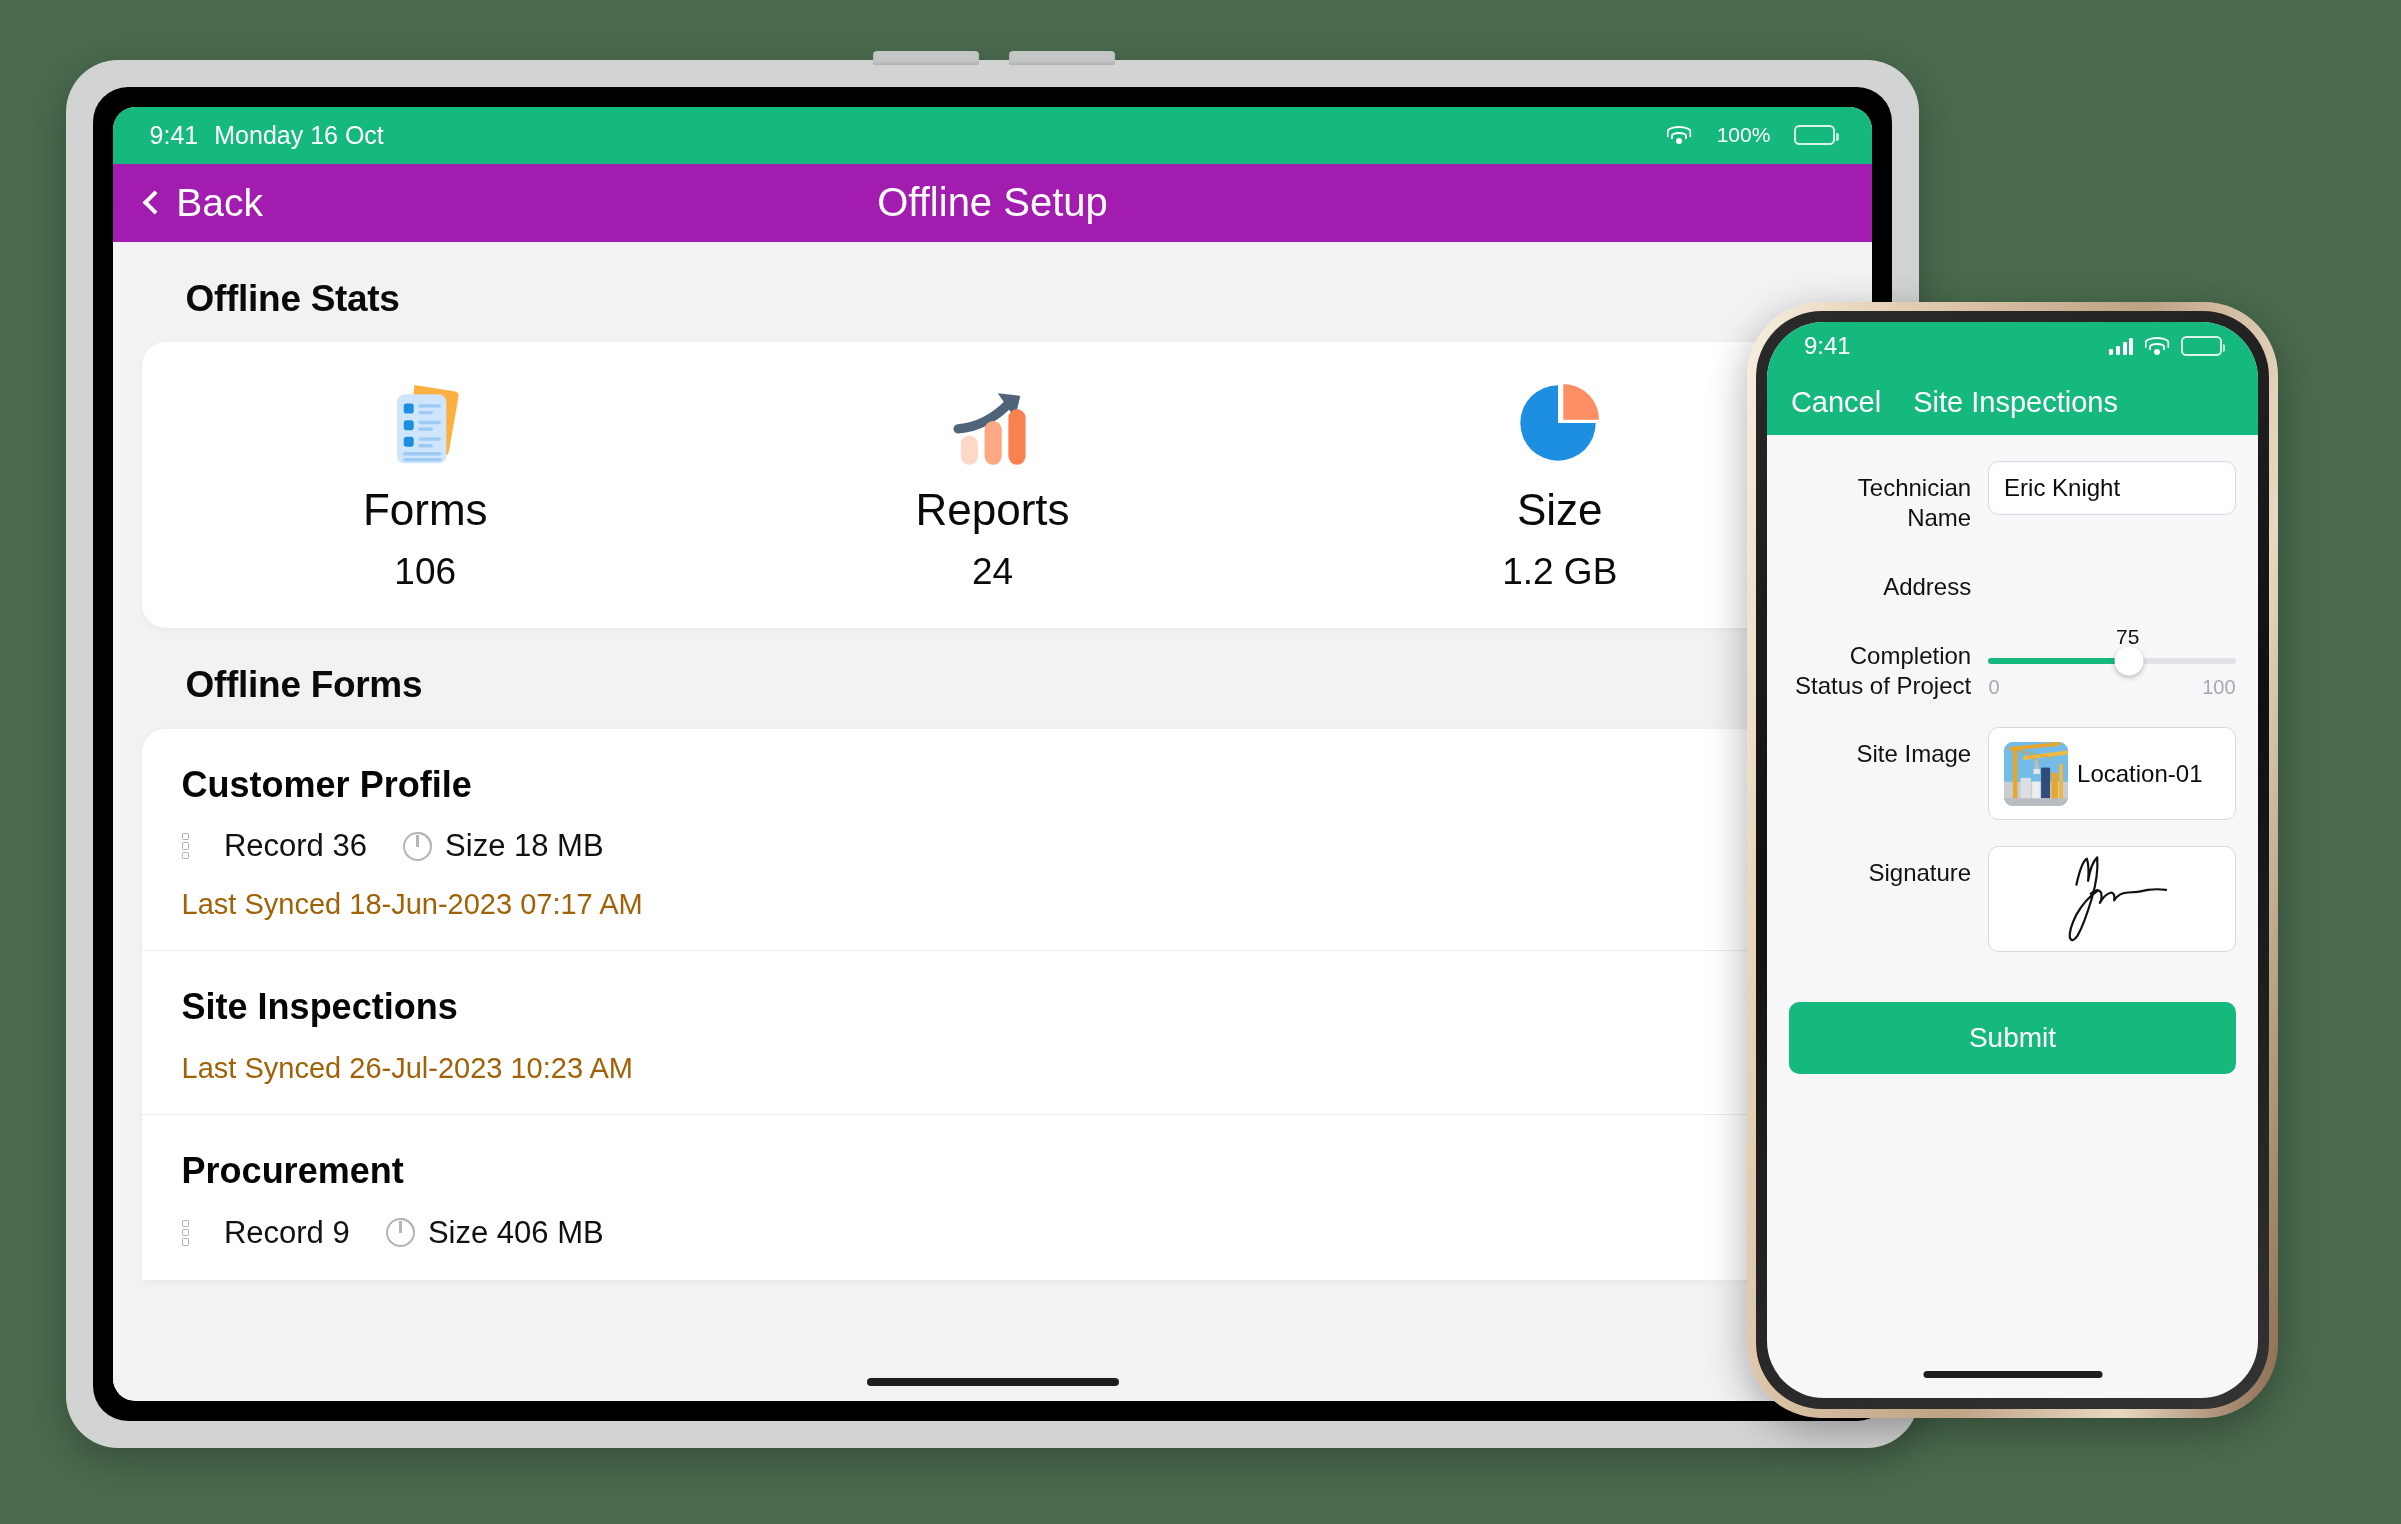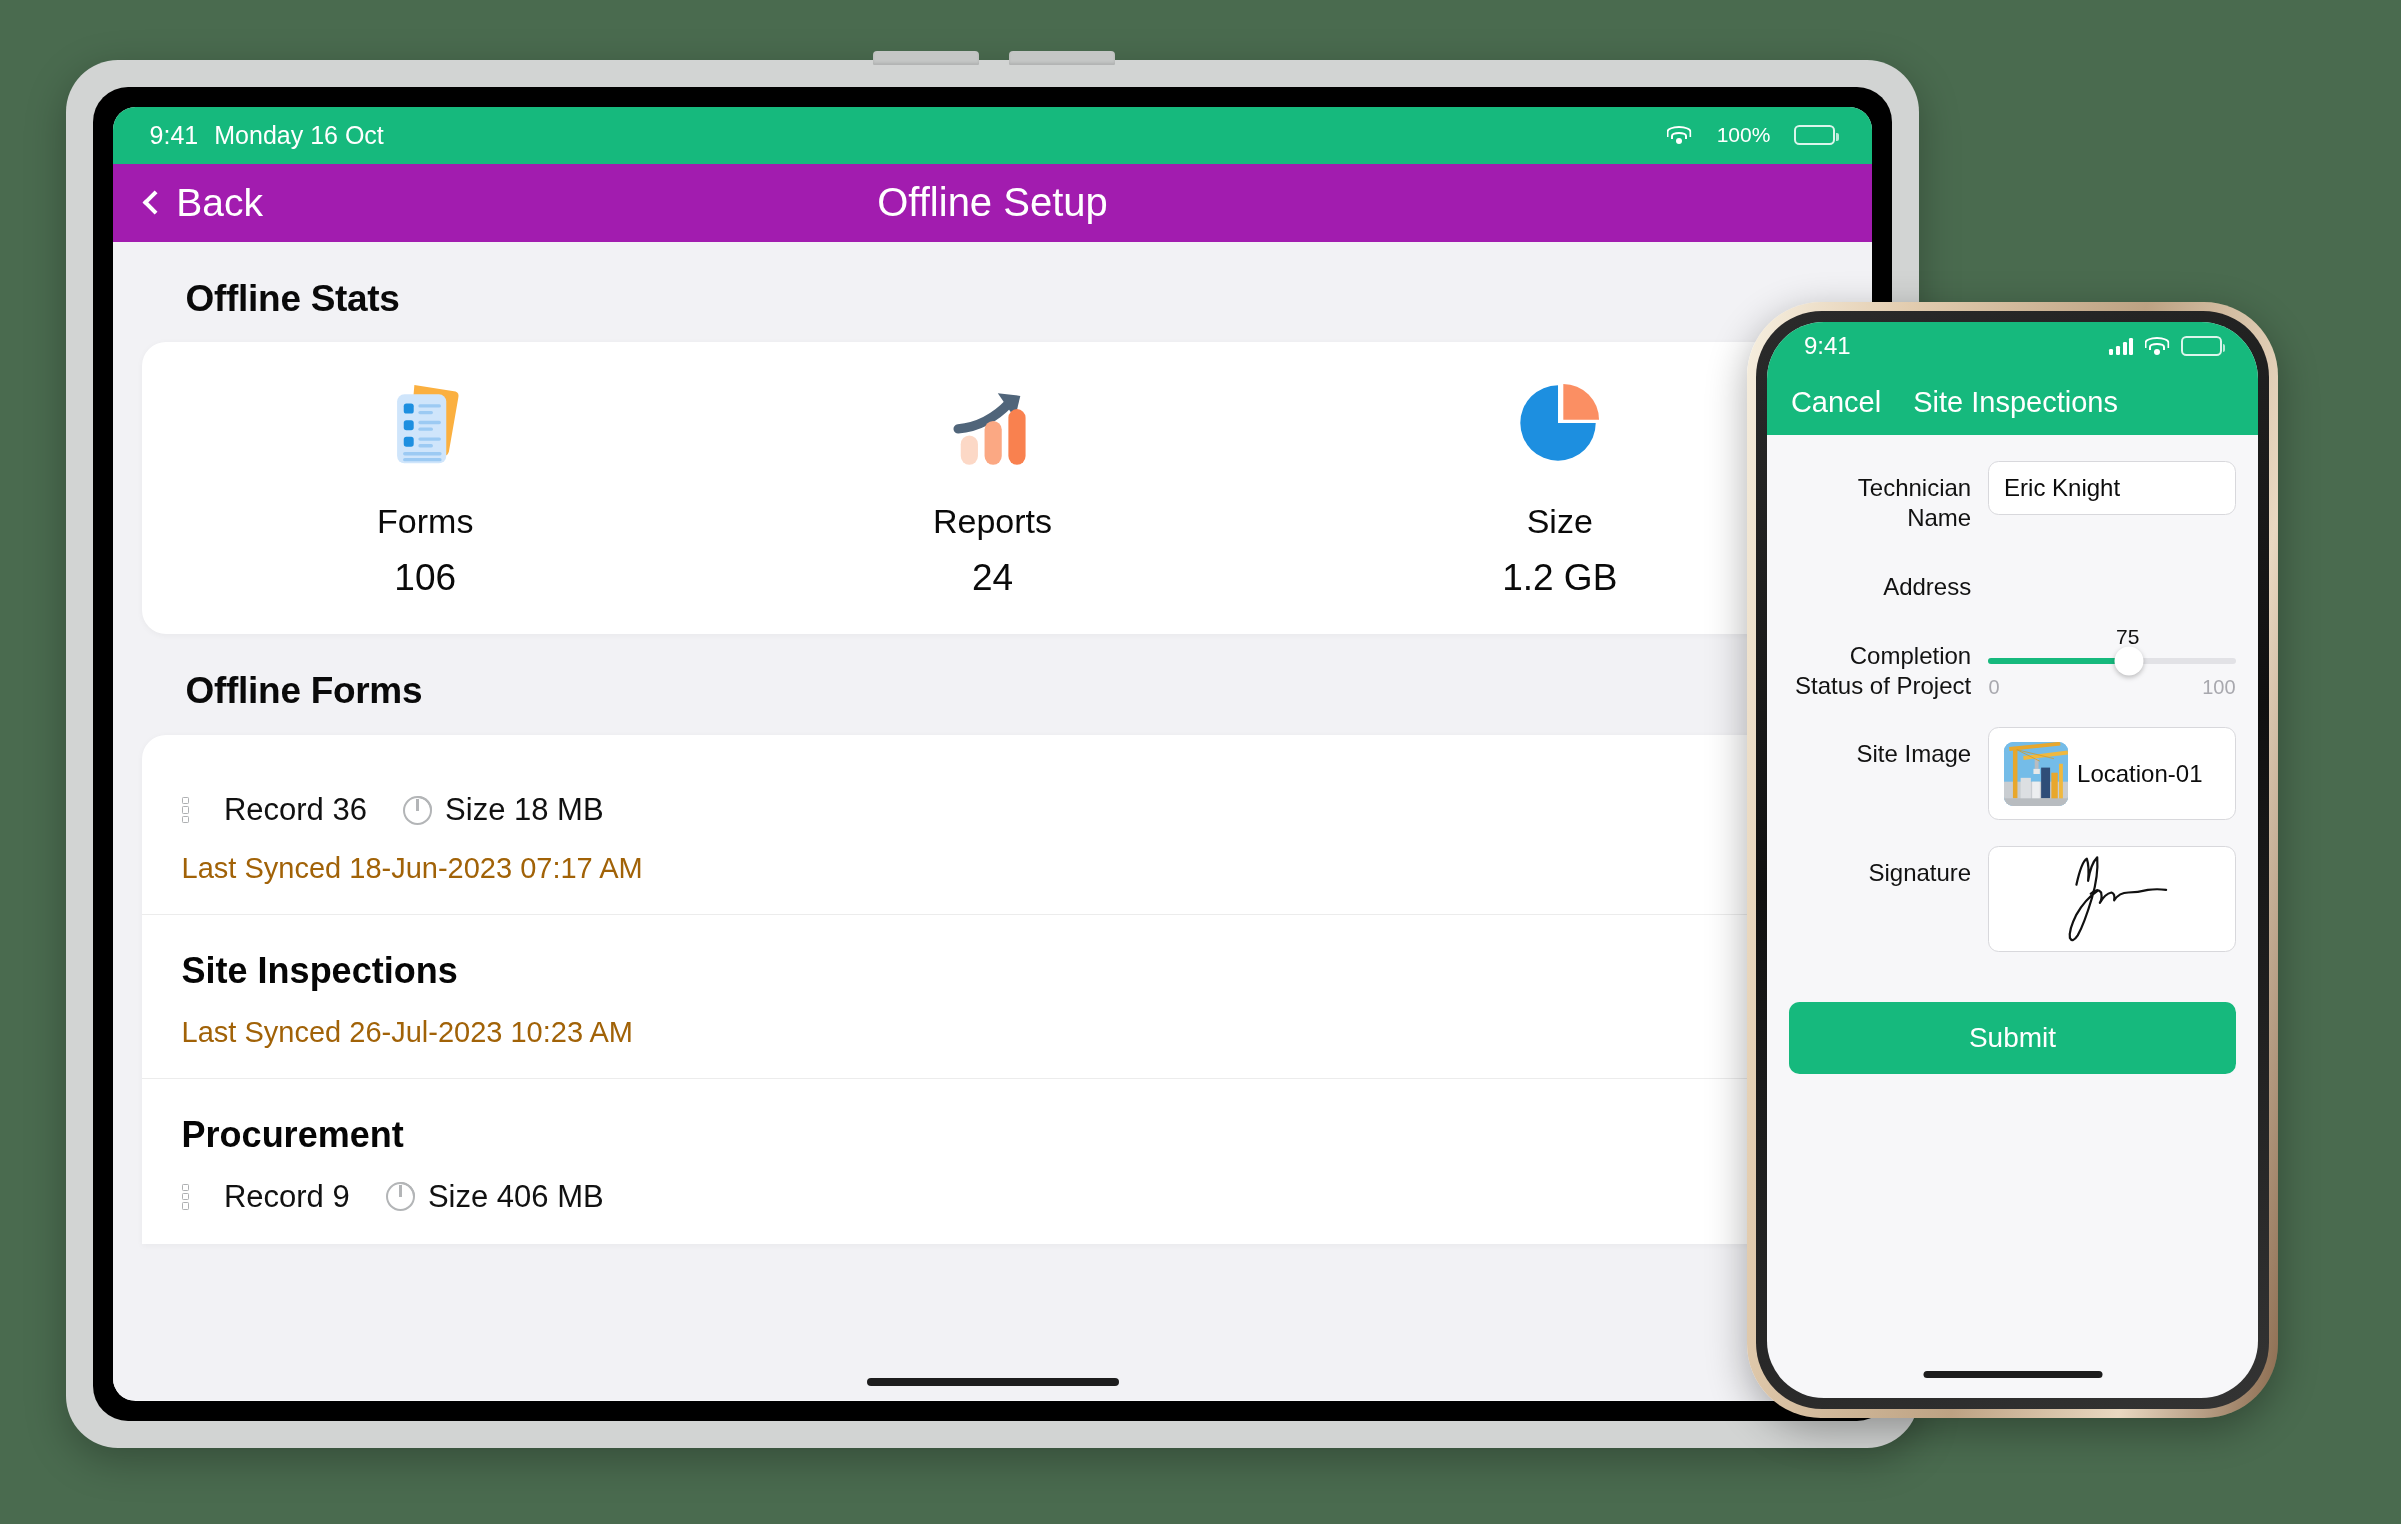--- a/index.html
+++ b/index.html
@@ -100,21 +100,21 @@
     font-size:37px; font-weight:bold; color:#0a0a0a;
     padding:36px 0 22.6px 73px; letter-spacing:-0.3px;
   }
   #stats-card {
     margin:0 29px; background:#fff; border-radius:24px;
     display:flex; padding:31px 0 35px 0;
     box-shadow:0 1.3px 6.6px rgba(0,0,0,.04);
   }
   .stat-cell { flex:1; display:flex; flex-direction:column; align-items:center; gap:4px; }
   .stat-icon { height:100px; display:flex; align-items:center; justify-content:center; }
-  .stat-label { font-size:34px; color:#0a0a0a; margin-top:25px; }
+  .stat-label { font-size:44px; color:#0a0a0a; margin-top:8px; }
   .stat-value { font-size:37px; color:#0a0a0a; font-weight:400; margin-top:12px; }
 
   
   #forms-card {
     margin:0 29px; background:#fff; border-radius:24px 24px 0 0;
     padding:0 0 0 0; overflow:hidden;
     box-shadow:0 1.3px 6.6px rgba(0,0,0,.04);
   }
   .form-row { padding:35px 40px 29px 40px; position:relative; }
   .form-row + .form-row { border-top:1.3px solid #ececec; }
@@ -335,20 +335,21 @@
             <div class="stat-value">1.2 GB</div>
           </div>
 
         </div>
 
         <div class="section-title">Offline Forms</div>
 
         <div id="forms-card">
 
           <div class="form-row">
+            <div class="form-row-title">Customer Profile</div>
             <div class="form-row-meta">
               <div class="meta-item">
                 <span class="list-glyph">
                     <b></b>
                     <b></b>
                     <b></b>
                     <span></span>
                     <span></span>
                     <span></span>
                   </span>

